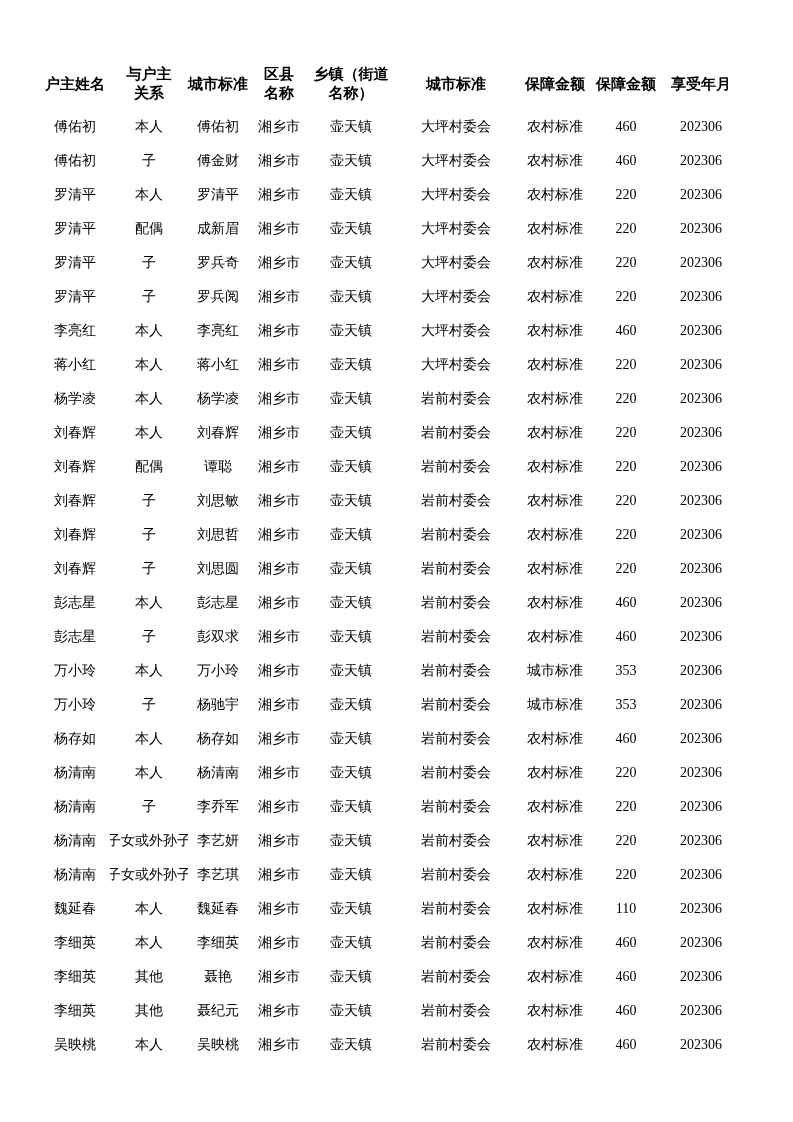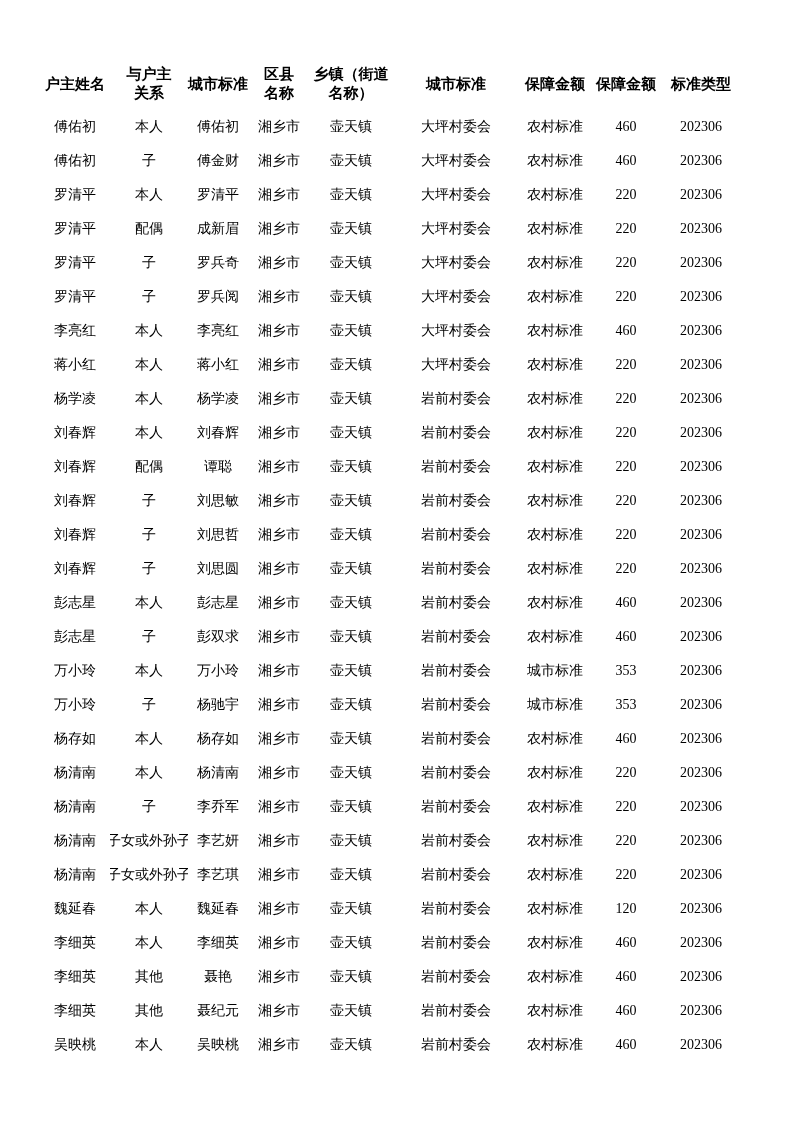--- a/index.html
+++ b/index.html
@@ -65,21 +65,21 @@
     <thead>
       <tr>
           <th>户主姓名</th>
           <th>与户主<br>关系</th>
           <th>城市标准</th>
           <th>区县<br>名称</th>
           <th>乡镇（街道<br>名称）</th>
           <th>城市标准</th>
           <th>保障金额</th>
           <th>保障金额</th>
-          <th>标准类型</th>
+          <th>享受年月</th>
         </tr>
     </thead>
     <tbody>
         <tr>
           <td>
             <div class="cellclip">
               <span>傅佑初</span>
             </div>
           </td>
           <td>
@@ -1188,21 +1188,21 @@
               <span>岩前村委会</span>
             </div>
           </td>
           <td>
             <div class="cellclip">
               <span>农村标准</span>
             </div>
           </td>
           <td>
             <div class="cellclip">
-              <span>120</span>
+              <span>110</span>
             </div>
           </td>
           <td>
             <div class="cellclip">
               <span>202306</span>
             </div>
           </td>
         </tr>
         <tr>
           <td>

